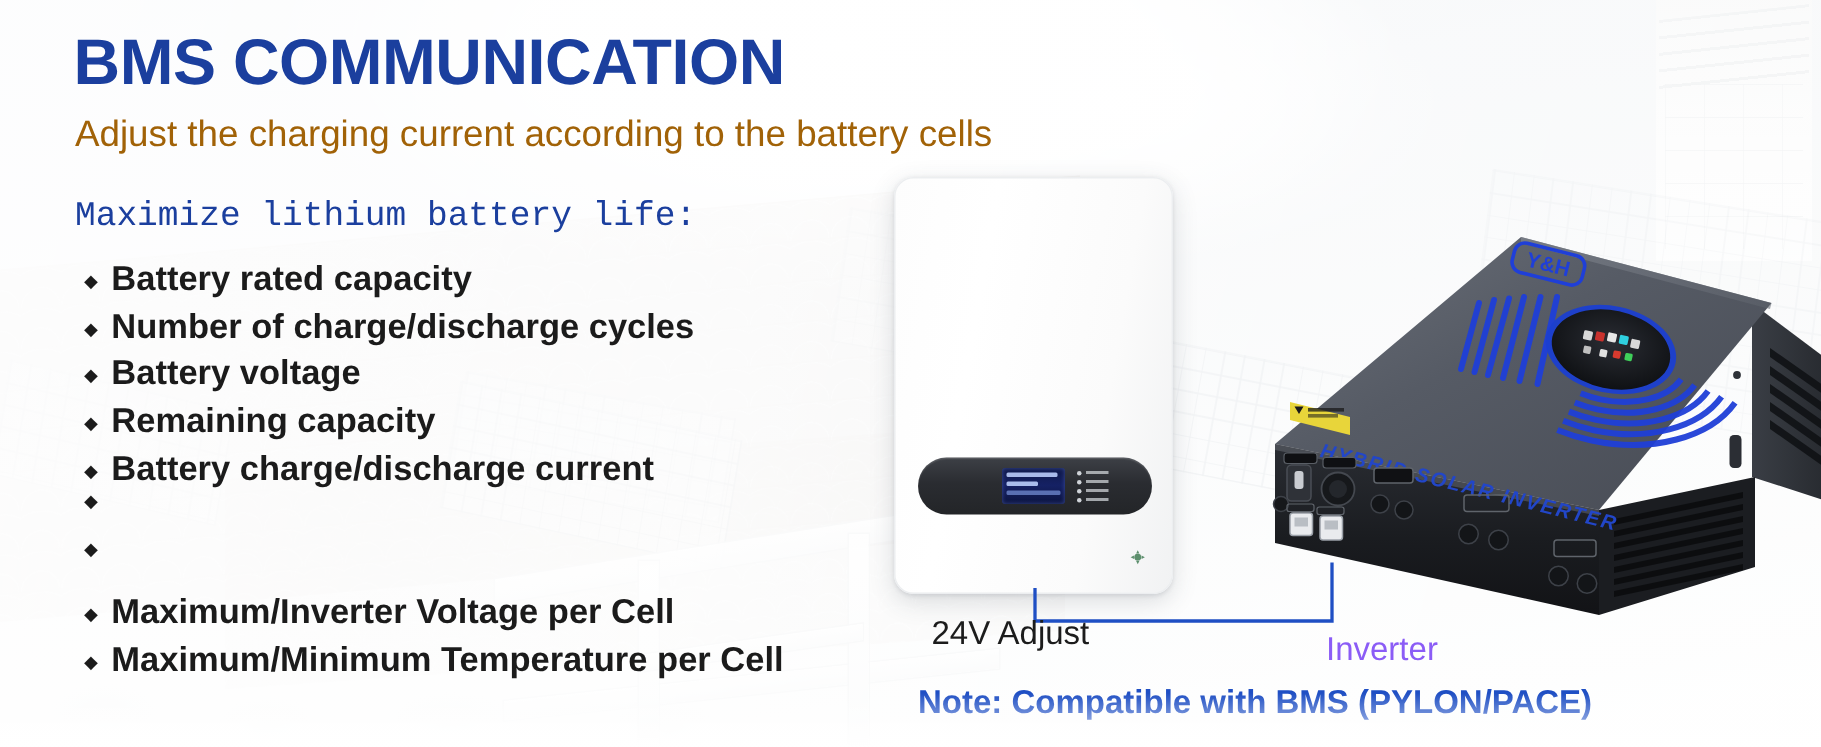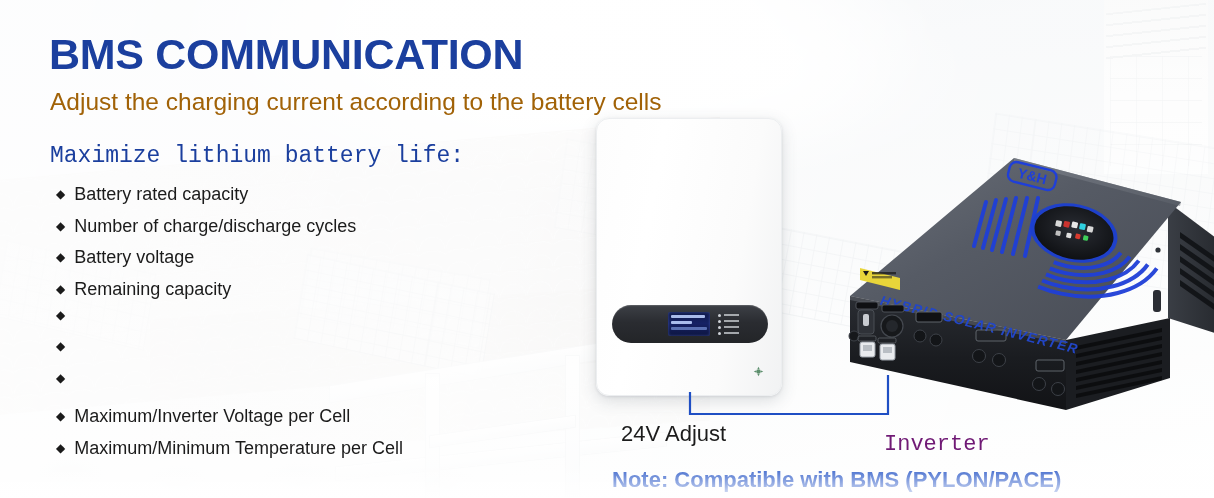--- a/index.html
+++ b/index.html
@@ -109,21 +109,21 @@
   }
 
   
   .bg-wash {
     position: absolute; inset: 0;
     background:
       linear-gradient(105deg, rgba(255,255,255,.90) 0%, rgba(255,255,255,.84) 42%, rgba(255,255,255,.66) 62%, rgba(255,255,255,.58) 100%);
   }
 
   
-  .content { position: absolute; inset: 0; margin-top: 12px; }
+  .content { position: absolute; inset: 0; }
 
   .title {
     position: absolute; left: 49px; top: 20px;
     font-size: 43px; font-weight: 700; letter-spacing: -0.3px;
     color: #1b3f9e; line-height: 1.06; white-space: nowrap;
   }
 
   .subtitle {
     position: absolute; left: 50px; top: 76px;
     font-size: 24.5px; font-weight: 400; color: #a16207;
@@ -137,30 +137,30 @@
   }
 
   .bullets { position: absolute; left: 56px; top: 172px; width: 520px; list-style: none; }
   .bullets li {
     display: flex; align-items: baseline; gap: 9px;
     height: 31.7px; white-space: nowrap;
   }
   .bullet-mark {
     font-size: 12px; color: #1b1b1b; line-height: 1; position: relative; top: -2px;
   }
-  .bullet-text { font-size: 18px; color: #1b1b1b; font-weight: 400; text-align: center; }
+  .bullet-text { font-size: 23px; color: #1b1b1b; font-weight: 700; text-align: center; }
 
   
   .label-battery {
     position: absolute; left: 621px; top: 409px;
     font-size: 22px; color: #1c1c1c; white-space: nowrap;
   }
   .label-inverter {
     position: absolute; left: 884px; top: 420px;
-    font-size: 22px; color: #701a75; white-space: nowrap; font-family: Liberation Mono, monospace;
+    font-size: 22px; color: #8b5cf6; white-space: nowrap;
   }
   .note {
     position: absolute; left: 612px; top: 455px;
     font-size: 22px; font-weight: 700; color: #1f4fc4; white-space: nowrap;
   }
 
   
   .conn { position: absolute; left: 0; top: 0; width: 1214px; height: 498px; pointer-events: none; }
 
   
@@ -437,20 +437,21 @@
       <li>
         <span class="bullet-mark">◆</span>
         <span class="bullet-text">Battery voltage</span>
       </li>
       <li>
         <span class="bullet-mark">◆</span>
         <span class="bullet-text">Remaining capacity</span>
       </li>
       <li>
         <span class="bullet-mark">◆</span>
+        <span class="bullet-text">Battery charge/discharge current</span>
       </li>
       <li>
         <span class="bullet-mark">◆</span>
       </li>
       <li>
         <span class="bullet-mark">◆</span>
       </li>
       <li>
         <span class="bullet-mark">◆</span>
         <span class="bullet-text">Maximum/Inverter Voltage per Cell</span>

